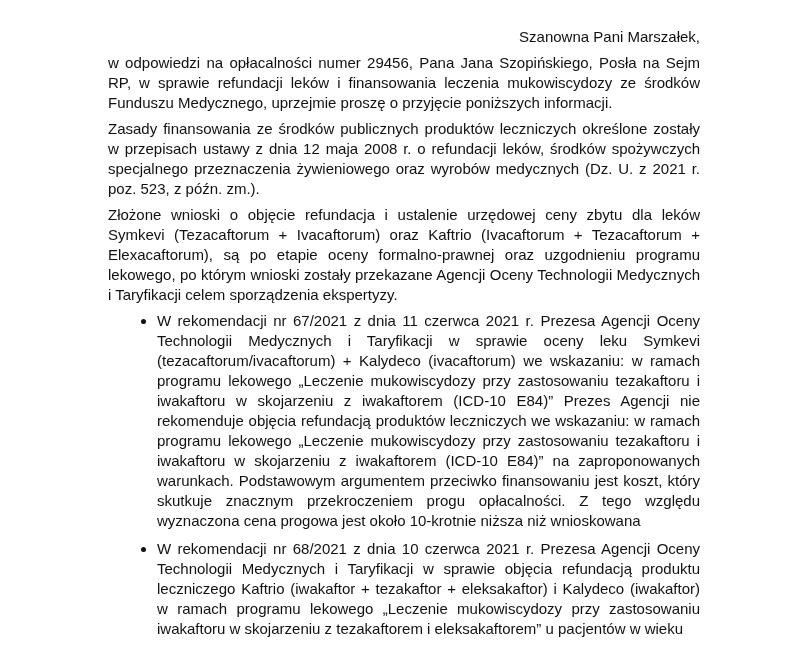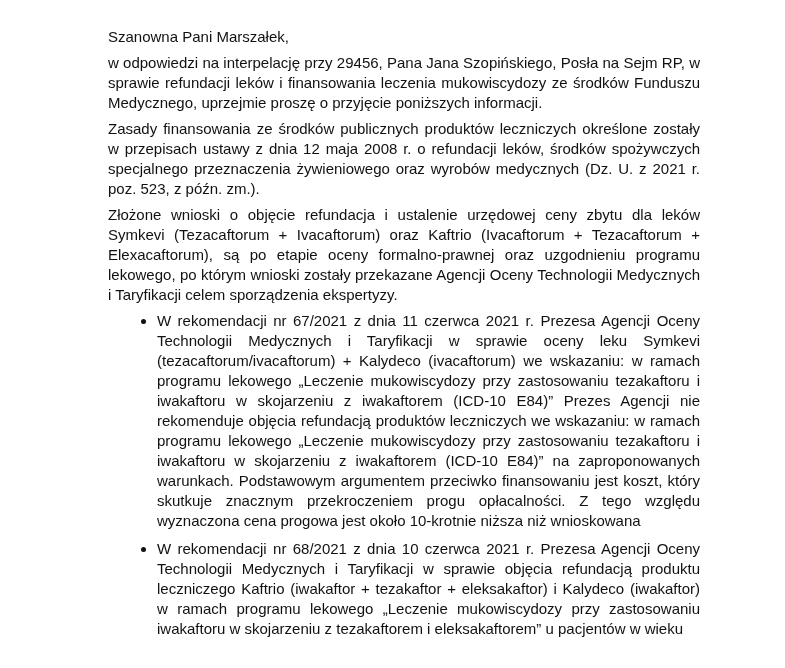--- a/index.html
+++ b/index.html
@@ -20,21 +20,21 @@
     top: 27px;
     width: 592px;
     font-family: "Liberation Sans", sans-serif;
     font-size: 15px;
     line-height: 20px;
     color: #111111;
     text-align: justify;
   }
   .salutation {
     margin: 0 0 6px 0;
-    text-align: left;
+    text-align: right;
   }
   .para {
     margin: 0 0 6px 0;
   }
   ul.bullets {
     margin: 2px 0 0 0;
     padding: 0 0 0 49px;
     list-style: disc outside;
   }
   li.bullet {
@@ -43,21 +43,21 @@
   }
 </style>
 </head>
 <body>
 
 <div class="page">
   <div class="content">
 
     <p class="salutation">Szanowna Pani Marszałek,</p>
 
-    <p class="para">w odpowiedzi na interpelację przy 29456, Pana Jana Szopińskiego, Posła na Sejm RP, w sprawie refundacji leków i finansowania leczenia mukowiscydozy ze środków Funduszu Medycznego, uprzejmie proszę o przyjęcie poniższych informacji.</p>
+    <p class="para">w odpowiedzi na opłacalności numer 29456, Pana Jana Szopińskiego, Posła na Sejm RP, w sprawie refundacji leków i finansowania leczenia mukowiscydozy ze środków Funduszu Medycznego, uprzejmie proszę o przyjęcie poniższych informacji.</p>
 
     <p class="para">Zasady finansowania ze środków publicznych produktów leczniczych określone zostały w przepisach ustawy z dnia 12 maja 2008 r. o refundacji leków, środków spożywczych specjalnego przeznaczenia żywieniowego oraz wyrobów medycznych (Dz. U. z 2021 r. poz. 523, z późn. zm.).</p>
 
     <p class="para">Złożone wnioski o objęcie refundacja i ustalenie urzędowej ceny zbytu dla leków Symkevi (Tezacaftorum + Ivacaftorum) oraz Kaftrio (Ivacaftorum + Tezacaftorum + Elexacaftorum), są po etapie oceny formalno-prawnej oraz uzgodnieniu programu lekowego, po którym wnioski zostały przekazane Agencji Oceny Technologii Medycznych i Taryfikacji celem sporządzenia ekspertyzy.</p>
 
     <ul class="bullets">
       <li class="bullet">W rekomendacji nr 67/2021 z dnia 11 czerwca 2021 r. Prezesa Agencji Oceny Technologii Medycznych i Taryfikacji w sprawie oceny leku Symkevi (tezacaftorum/ivacaftorum) + Kalydeco (ivacaftorum) we wskazaniu: w ramach programu lekowego „Leczenie mukowiscydozy przy zastosowaniu tezakaftoru i iwakaftoru w skojarzeniu z iwakaftorem (ICD-10 E84)” Prezes Agencji nie rekomenduje objęcia refundacją produktów leczniczych we wskazaniu: w ramach programu lekowego „Leczenie mukowiscydozy przy zastosowaniu tezakaftoru i iwakaftoru w skojarzeniu z iwakaftorem (ICD-10 E84)” na zaproponowanych warunkach. Podstawowym argumentem przeciwko finansowaniu jest koszt, który skutkuje znacznym przekroczeniem progu opłacalności. Z tego względu wyznaczona cena progowa jest około 10-krotnie niższa niż wnioskowana</li>
       <li class="bullet">W rekomendacji nr 68/2021 z dnia 10 czerwca 2021 r. Prezesa Agencji Oceny Technologii Medycznych i Taryfikacji w sprawie objęcia refundacją produktu leczniczego Kaftrio (iwakaftor + tezakaftor + eleksakaftor) i Kalydeco (iwakaftor) w ramach programu lekowego „Leczenie mukowiscydozy przy zastosowaniu iwakaftoru w skojarzeniu z tezakaftorem i eleksakaftorem” u pacjentów w wieku</li>
     </ul>
 

